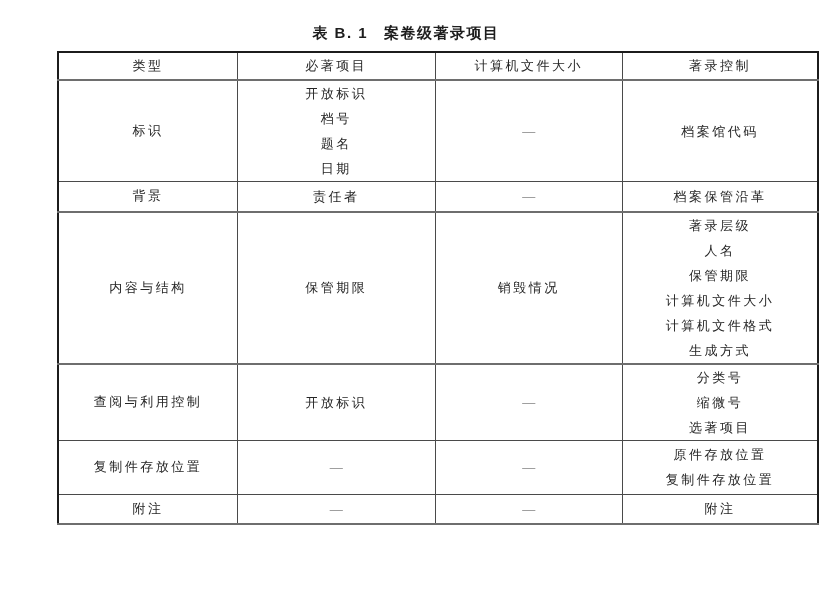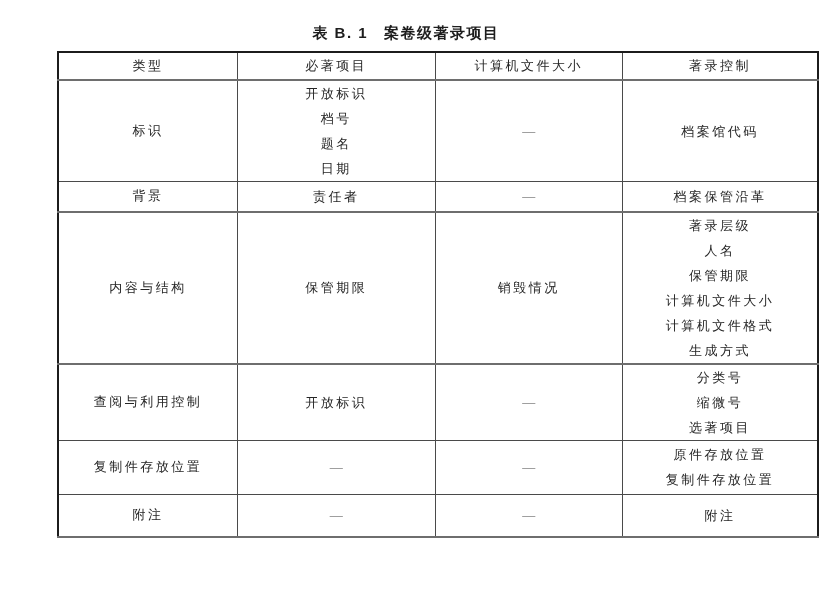--- a/index.html
+++ b/index.html
@@ -36,21 +36,21 @@
 
   
   tr.thick th, tr.thick td { border-bottom:2px solid #6e6e6e; }
 
   tr.r-header { height:28px; }
   tr.r-0 { height:100px; }
   tr.r-1 { height:30px; }
   tr.r-2 { height:151px; }
   tr.r-3 { height:76px; }
   tr.r-4 { height:54px; }
-  tr.r-5 { height:43px; }
+  tr.r-5 { height:30px; }
   tr.r-6 { height:53px; }
 </style>
 </head>
 <body>
 
 <div class="page">
 
   <div class="doc-title"><span>表 B. 1</span><span class="title-text">案卷级著录项目</span></div>
 
   <table class="desc-table">

